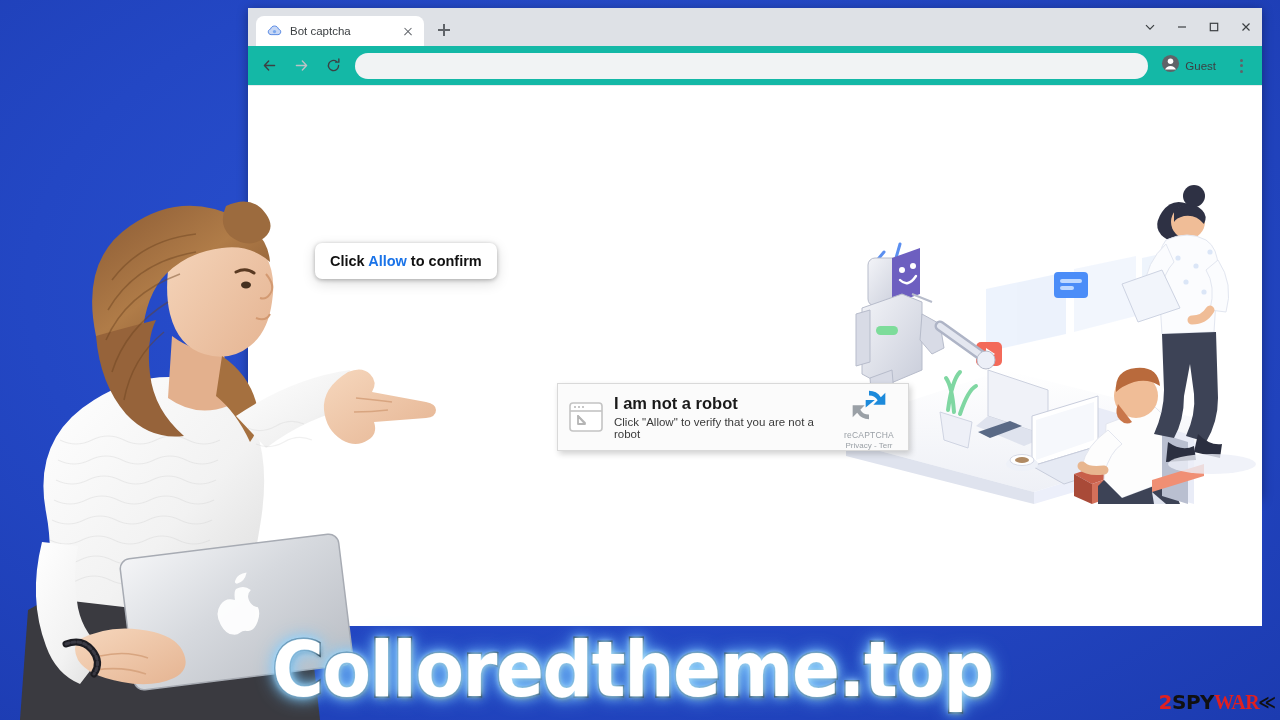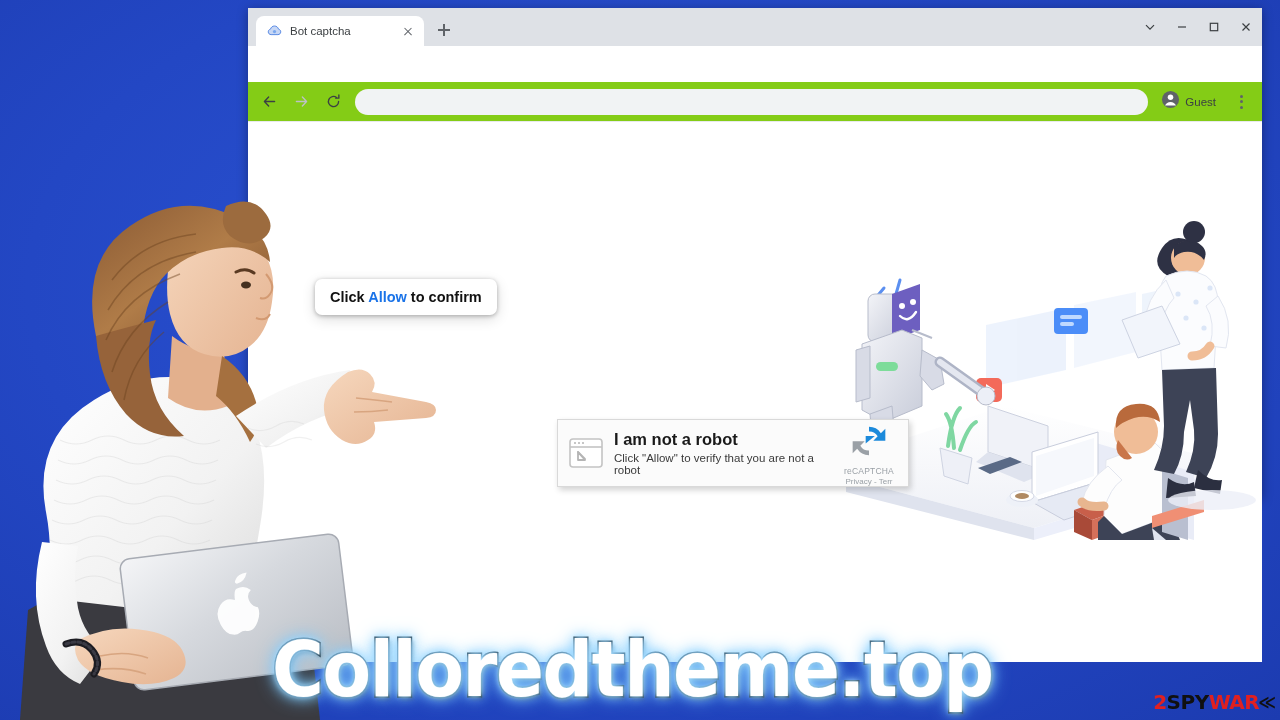--- a/index.html
+++ b/index.html
@@ -58,22 +58,22 @@
     position: absolute; right: 0; top: 0; height: 38px;
     display: flex; align-items: center;
   }
   .wc {
     width: 32px; height: 38px; display: flex; align-items: center;
     justify-content: center; cursor: pointer;
   }
   .wc svg { display: block; }
 
   .toolbar {
-    height: 40px; background: #84cc16; display: flex; align-items: center;
-    padding: 0 8px 0 6px; gap: 2px; border-bottom: 1px solid #e8eaed; margin-top: 36px;
+    height: 40px; background: #14b8a6; display: flex; align-items: center;
+    padding: 0 8px 0 6px; gap: 2px; border-bottom: 1px solid #e8eaed;
   }
   .navbtn {
     width: 30px; height: 30px; display: flex; align-items: center;
     justify-content: center; border-radius: 50%; cursor: pointer;
   }
   .omnibox {
     flex: 1; height: 26px; background: #f1f3f4; border-radius: 13px;
     margin: 0 7px 0 5px;
   }
   .profile {
@@ -142,21 +142,21 @@
       0 0 6px #aee0ff, 0 0 12px #8fd2ff, 0 0 20px #6fc4ff,
       2px 3px 4px rgba(0,0,0,.45);
   }
   #watermark {
     position: absolute; right: 8px; bottom: 6px; z-index: 55;
     font-family: "DejaVu Sans", sans-serif; font-weight: bold;
     font-size: 20px; letter-spacing: -.5px; display: flex; align-items: center;
   }
   .wm-2 { color: #e02020; }
   .wm-spy { color: #101010; }
-  .wm-war { color: #e02020; }
+  .wm-war { color: #e02020; font-family: Liberation Serif, serif; }
   .wm-chev { color: #101010; font-size: 17px; margin-left: -1px; letter-spacing: -4px; }
 </style>
 </head>
 <body>
 
 <div id="stage">
 
   <div id="browser">
 
     <div class="chrome-top">

